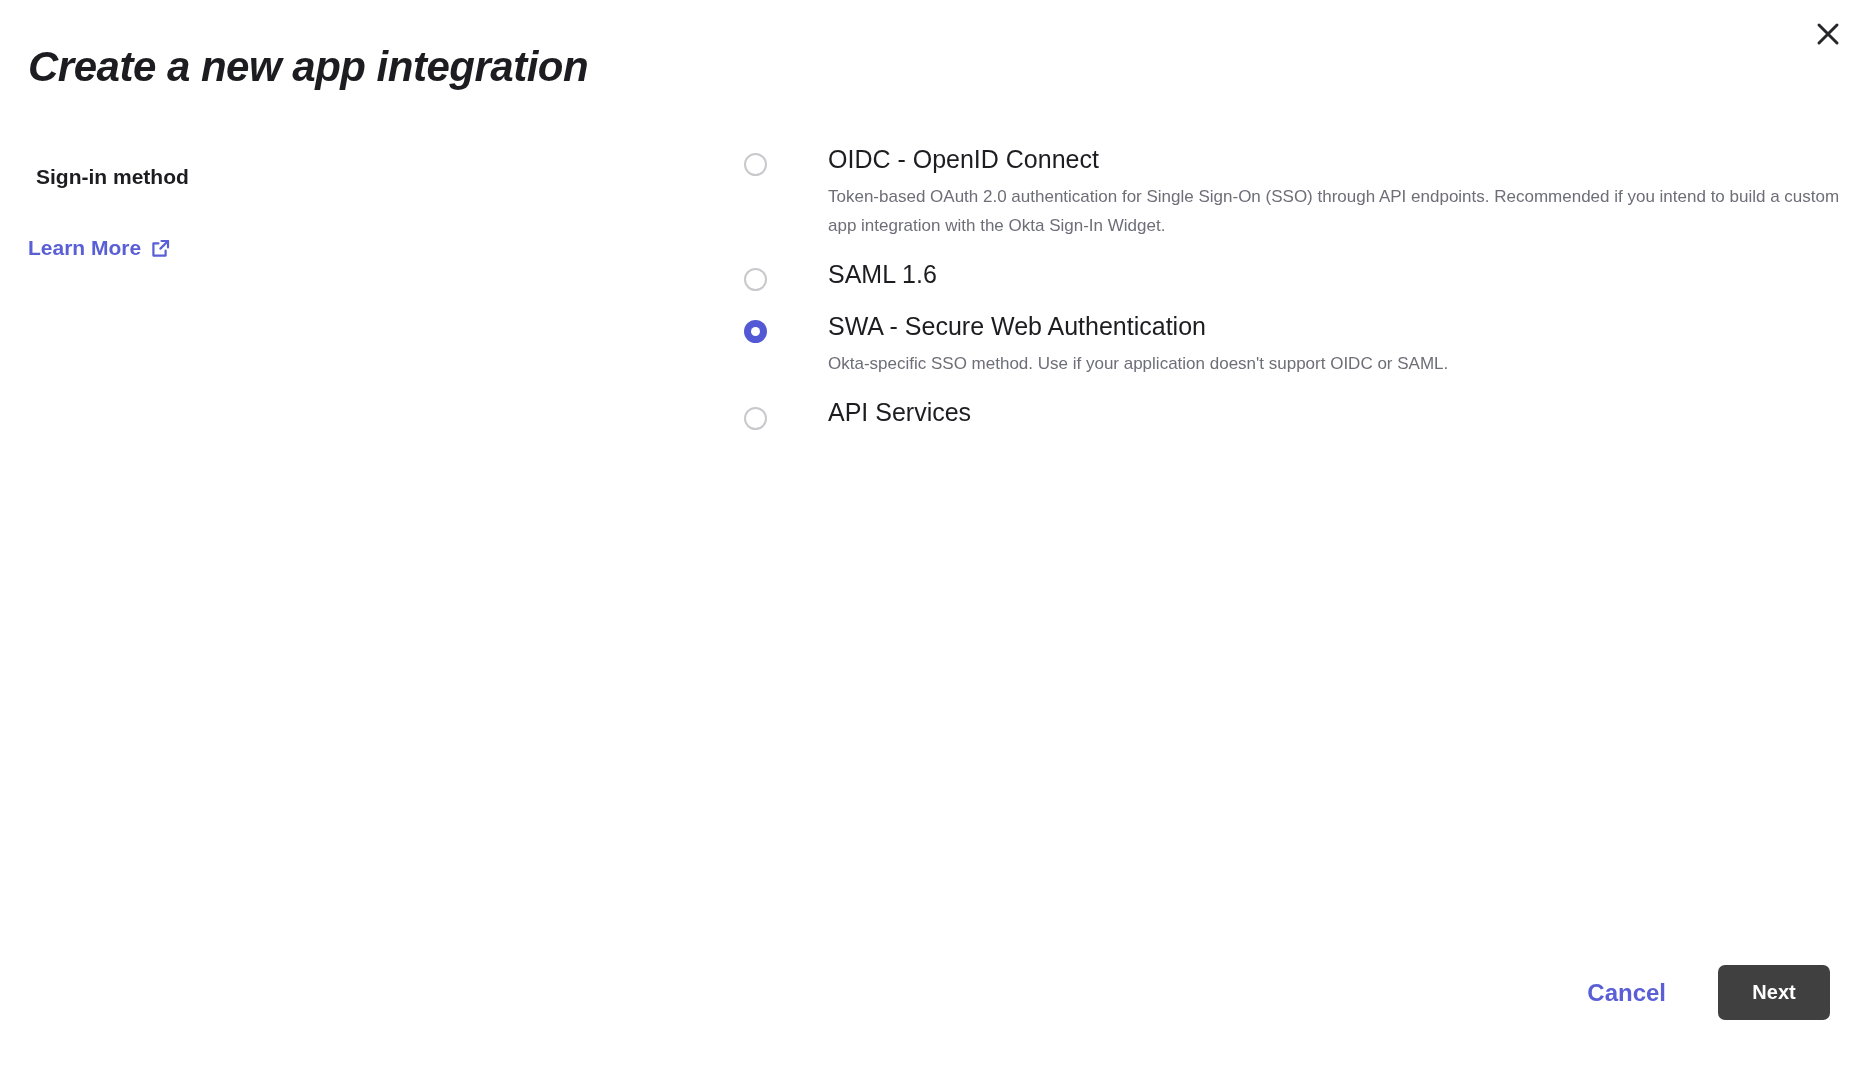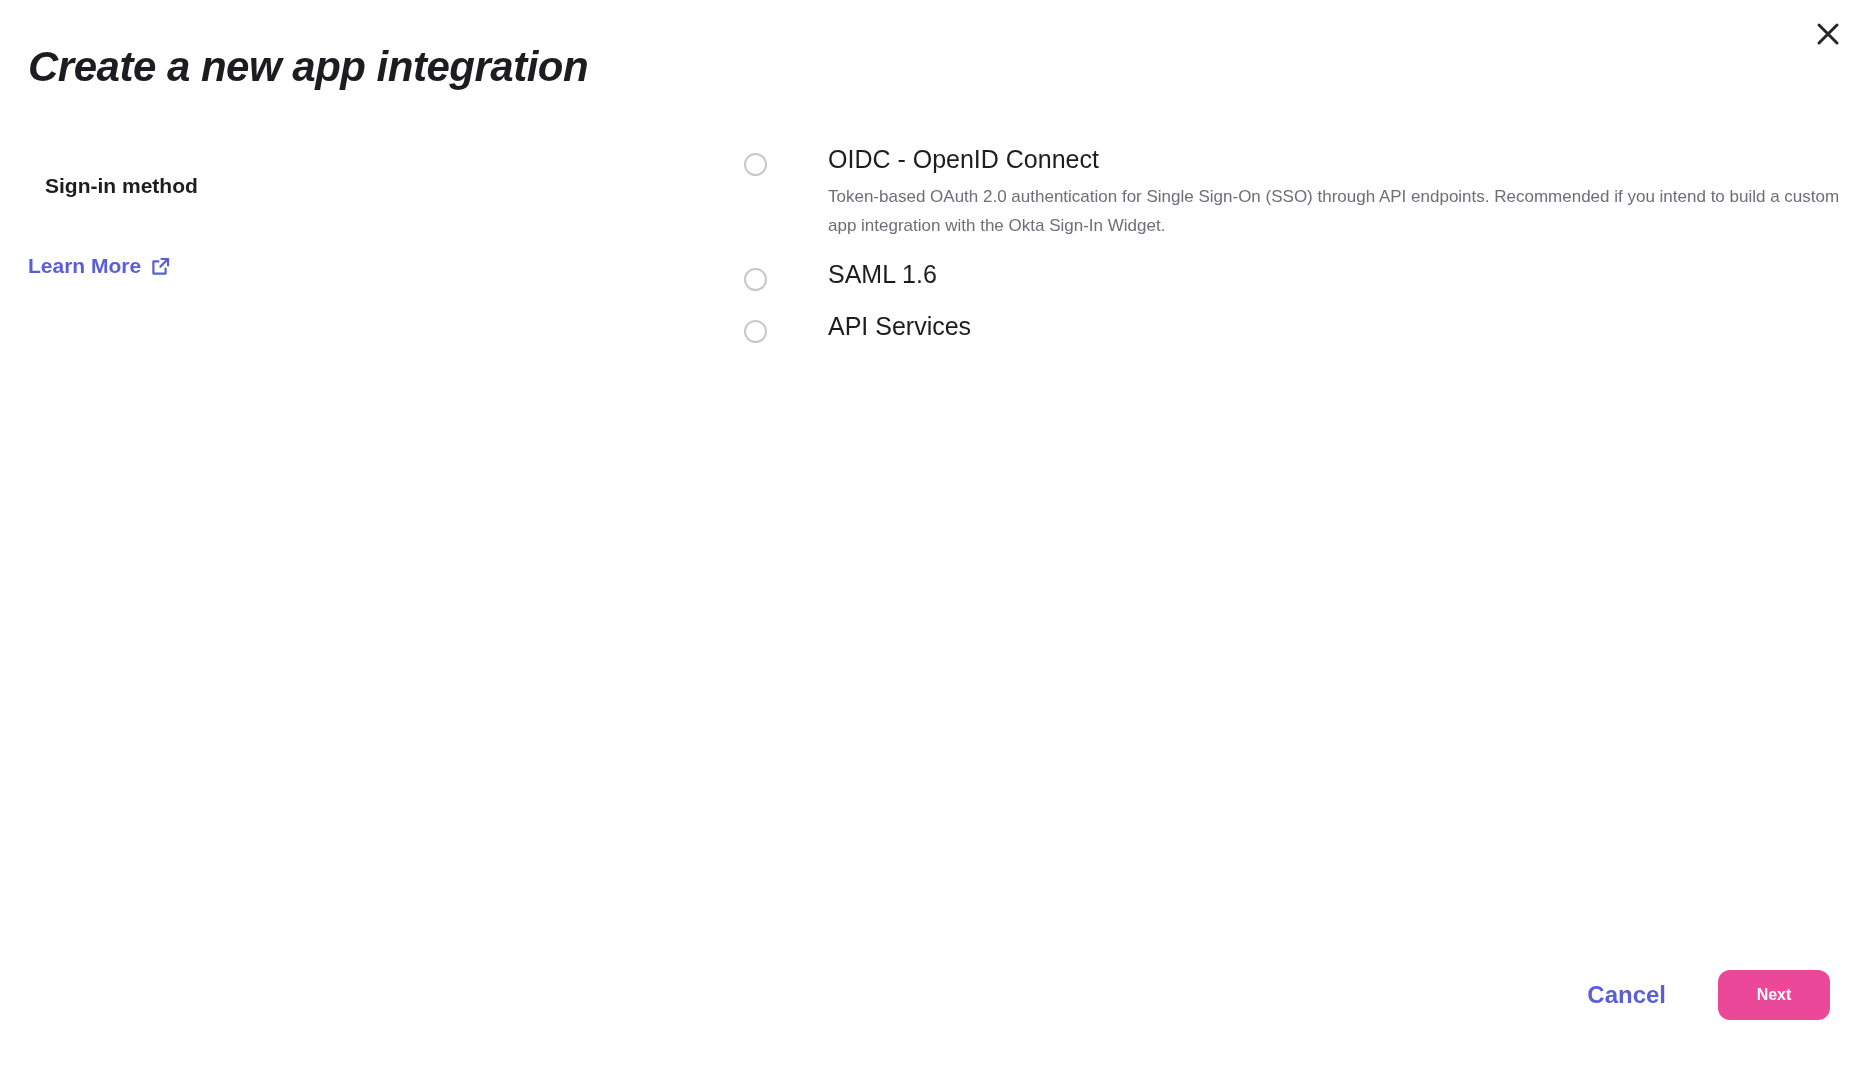--- a/index.html
+++ b/index.html
@@ -59,21 +59,21 @@
     position: absolute;
     left: 28px;
     top: 0;
     width: 560px;
   }
   .field-label {
     font-size: 21px;
     font-weight: 700;
     color: #1d1d21;
     line-height: 1.3;
-    margin: 17px;
+    margin: 8px;
   }
   .learn-more {
     display: inline-flex;
     align-items: center;
     gap: 9px;
     margin-top: 38px;
     font-size: 21px;
     font-weight: 700;
     color: #5a5fd6;
     text-decoration: none;
@@ -88,21 +88,21 @@
     top: -12px;
     width: 1098px;
   }
   .option {
     display: flex;
     align-items: flex-start;
     margin-bottom: 18px;
     cursor: pointer;
     gap: 28px;
   }
-  .option:last-child { margin-bottom: 12px; }
+  .option:last-child { margin-bottom: 12px; align-items: flex-end; }
 
   .radio {
     flex: 0 0 auto;
     width: 23px;
     height: 23px;
     border-radius: 50%;
     border: 2px solid #c9c9cd;
     box-sizing: border-box;
     background: #ffffff;
     margin-top: 10px;
@@ -156,25 +156,25 @@
     background: none;
     border: none;
     font-family: inherit;
     font-size: 24px;
     font-weight: 700;
     color: #5a5fd6;
     cursor: pointer;
     padding: 8px 4px;
   }
   .btn-next {
-    background: #ec4899;
-    border: none;
-    border-radius: 12px;
+    background: #404040;
+    border: none;
+    border-radius: 7px;
     font-family: inherit;
-    font-size: 16px;
+    font-size: 20px;
     font-weight: 700;
     color: #ffffff;
     padding: 16px 28px;
     min-width: 112px;
     cursor: pointer;
   }
 </style>
 </head>
 <body>
 
@@ -214,20 +214,27 @@
       </span>
     </label>
 
     <label class="option">
       <span class="radio"></span>
       <span class="option-text">
         <span class="option-label">SAML 1.6</span>
       </span>
     </label>
 
+    <label class="option">
+      <span class="radio checked"></span>
+      <span class="option-text">
+        <span class="option-label">SWA - Secure Web Authentication</span>
+        <span class="option-desc" style="display:block">Okta-specific SSO method. Use if your application doesn't support OIDC or SAML.</span>
+      </span>
+    </label>
 
     <label class="option">
       <span class="radio"></span>
       <span class="option-text">
         <span class="option-label">API Services</span>
       </span>
     </label>
 
   </div>
 </div>

